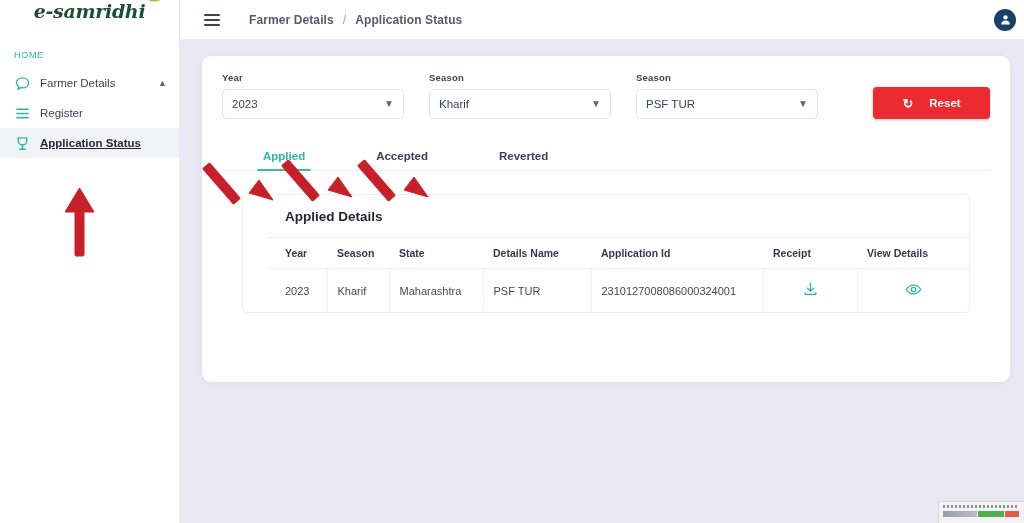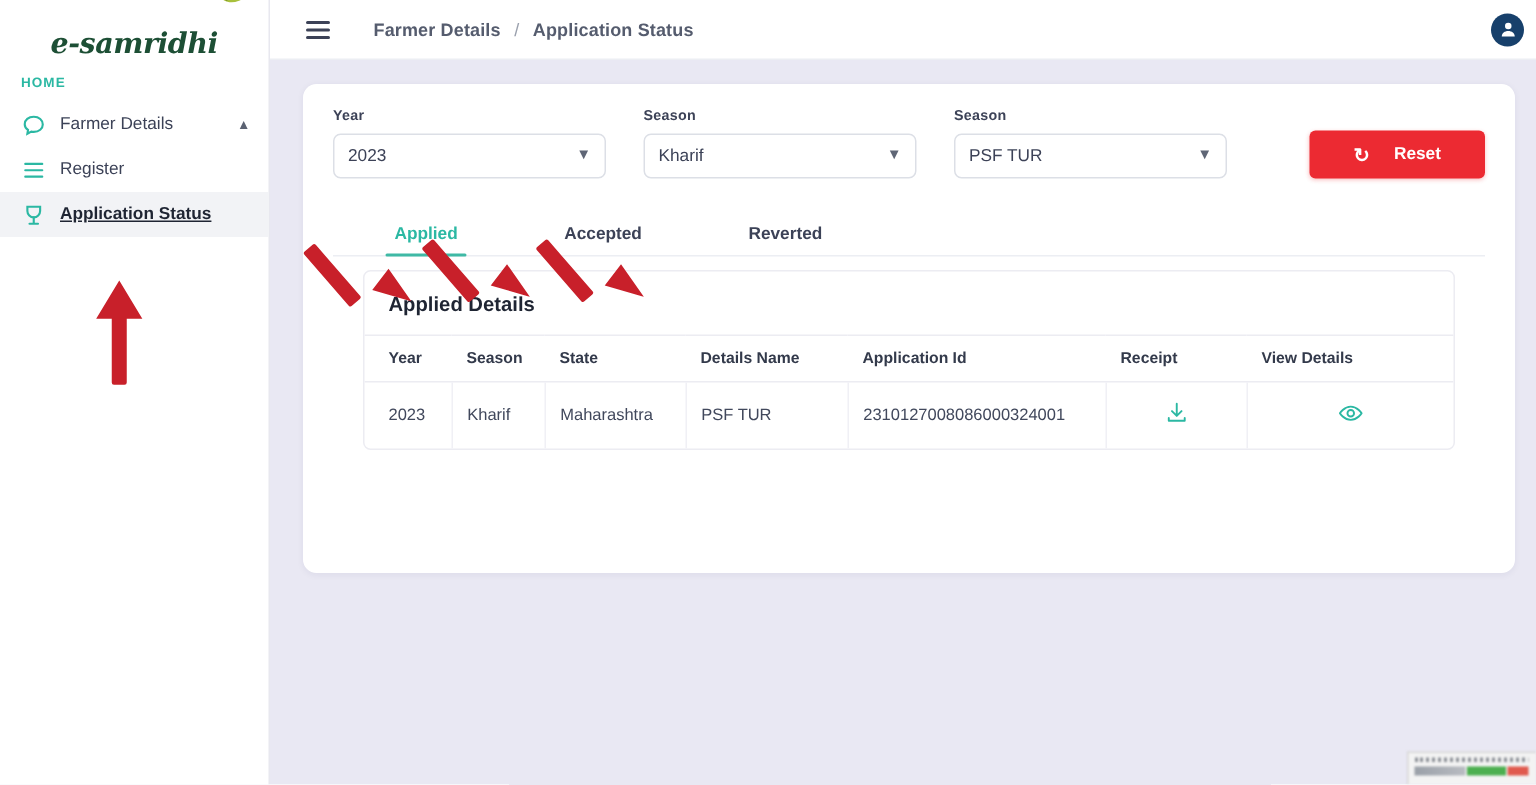--- a/index.html
+++ b/index.html
@@ -14,21 +14,21 @@
   
   .sidebar {
     width: 180px; height: 523px;
     background: #ffffff;
     border-right: 1px solid #e8e8ef;
     flex: 0 0 180px;
     position: relative;
     z-index: 5;
   }
   .logo-wrap {
-    height: 40px; display: flex; align-items: flex-end; justify-content: center;
+    height: 40px; display: flex; align-items: flex-start; justify-content: center;
     position: relative;
   }
   .logo-text {
     font-family: "DejaVu Serif", serif;
     font-style: italic;
     font-weight: bold;
     font-size: 19px;
     color: #1d4f35;
     letter-spacing: -0.3px;
     position: relative;
@@ -41,21 +41,21 @@
     border-radius: 0 70% 0 70%;
     transform: rotate(-22deg);
   }
   .leaf:after {
     content: "";
     position: absolute; left: 2px; top: 5px;
     width: 11px; height: 1px; background: #7d9428;
     transform: rotate(-25deg);
   }
   .home-label {
-    font-size: 9px; font-weight: bold; color: #2bb8a3;
+    font-size: 9px; font-weight: normal; color: #2bb8a3;
     letter-spacing: 0.7px;
     padding: 10px 0 8px 14px;
   }
   .nav-item {
     display: flex; align-items: center;
     height: 30px;
     padding: 0 12px 0 14px;
     cursor: pointer;
     position: relative;
   }
@@ -169,25 +169,26 @@
   }
   .tab.active { color: #2bb8a3; }
   .tab.active:after {
     content: "";
     position: absolute; left: 0; right: 0; bottom: -1px;
     height: 2.5px; background: #3fb9a5; border-radius: 2px;
   }
 
   
   .table-card {
-    margin: 9px 20px 0 20px;
+    margin: 23px 20px 0 20px;
     border: 1px solid #ececf2;
     border-radius: 5px;
     background: #ffffff;
     overflow: hidden;
+    padding-left: 26px;
   }
   .table-title {
     font-size: 13.5px; font-weight: bold; color: #1f2533;
     padding: 14px 16px 13px 16px;
   }
   table { width: 100%; border-collapse: collapse; }
   thead th {
     font-size: 10.5px; font-weight: bold; color: #333a4b;
     text-align: left;
     padding: 9px 10px;

